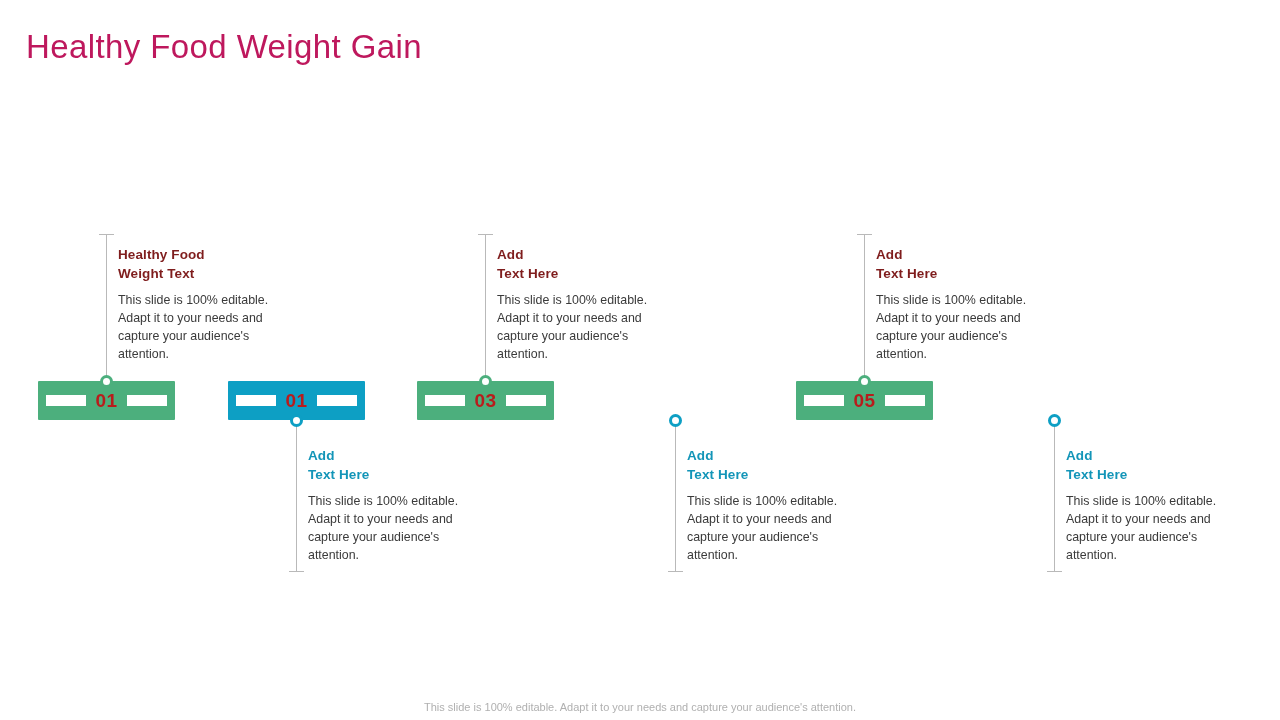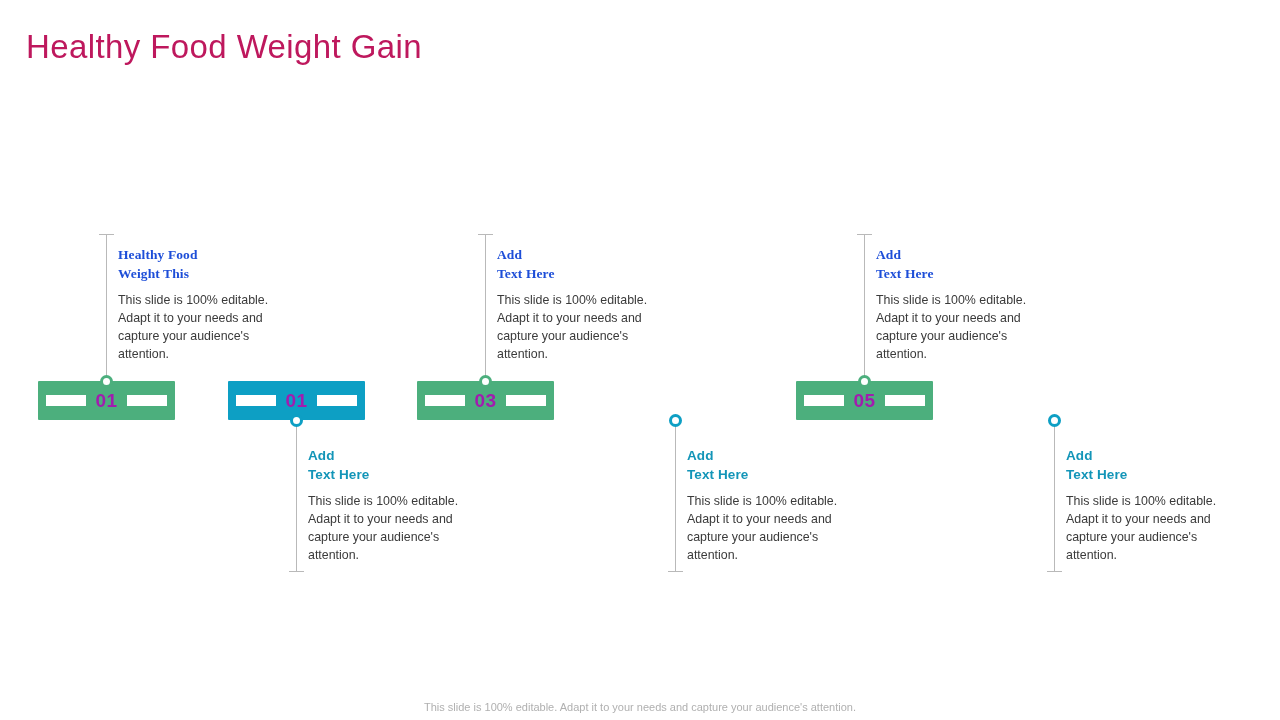--- a/index.html
+++ b/index.html
@@ -77,21 +77,21 @@
 
   .badge .num {
     position: absolute;
     left: 0;
     right: 0;
     top: 0;
     bottom: 0;
     display: flex;
     align-items: center;
     justify-content: center;
-    color: #a21caf;
+    color: #b91c1c;
     font-size: 19px;
     font-weight: 700;
     letter-spacing: 0.5px;
   }
 
   
   .dot {
     position: absolute;
     width: 13px;
     height: 13px;
@@ -136,21 +136,21 @@
   .node.up .txt   { top: 245px; }
   .node.down .txt { top: 446px; }
 
   .txt h3 {
     margin: 0 0 9px 0;
     font-size: 13.5px;
     font-weight: 700;
     line-height: 1.42;
     letter-spacing: 0.1px;
   }
-  .node.green .txt h3 { color: #1d4ed8; font-family: Liberation Serif, serif; }
+  .node.green .txt h3 { color: #7f1d1d; }
   .node.teal  .txt h3 { color: #1395b8; }
 
   .txt p {
     margin: 0;
     font-size: 12.4px;
     line-height: 1.45;
     color: #3a3a3a;
   }
 
   
@@ -170,21 +170,21 @@
 <div class="slide">
 
   <div class="page-title">Healthy Food Weight Gain</div>
 
   <div class="timeline">
 
     <div class="node up green" style="left:38px">
       <div class="tick"></div>
       <div class="stem"></div>
       <div class="txt">
-        <h3><span>Healthy Food</span><br><span>Weight This</span></h3>
+        <h3><span>Healthy Food</span><br><span>Weight Text</span></h3>
         <p>This slide is 100% editable. Adapt it to your needs and capture your audience's attention.</p>
       </div>
       <div class="badge green">
         <div class="bar"></div>
         <div class="notch left"></div>
         <div class="notch right"></div>
         <div class="num">01</div>
       </div>
       <div class="dot"></div>
     </div>

